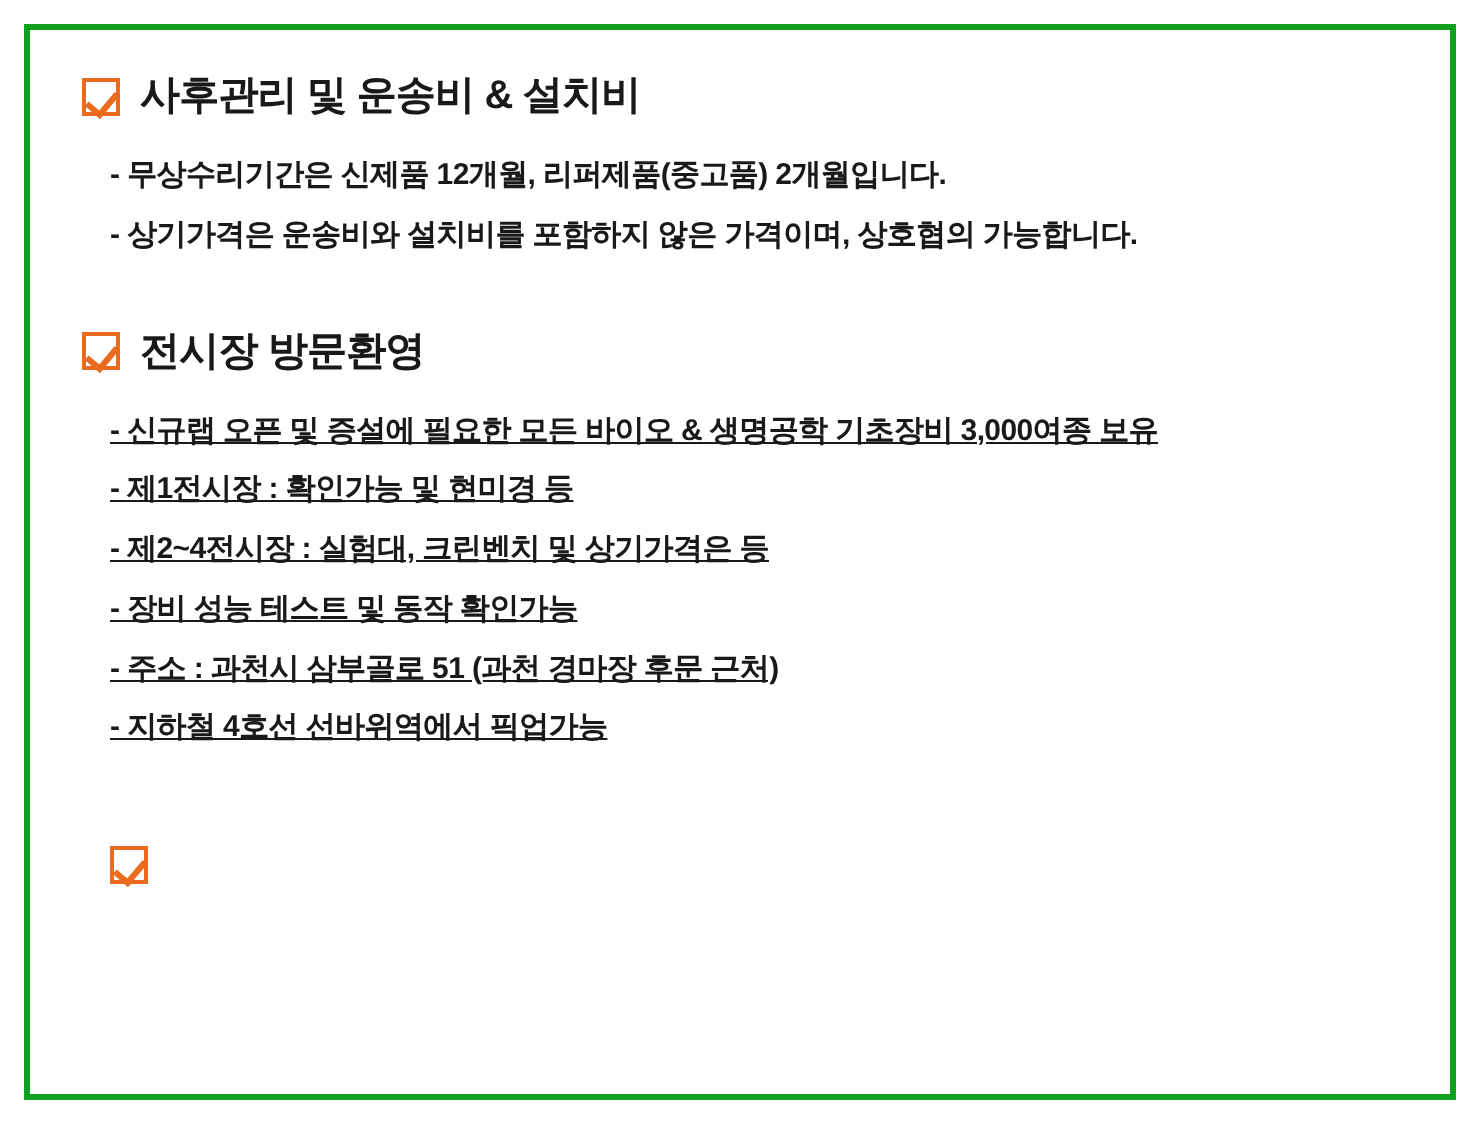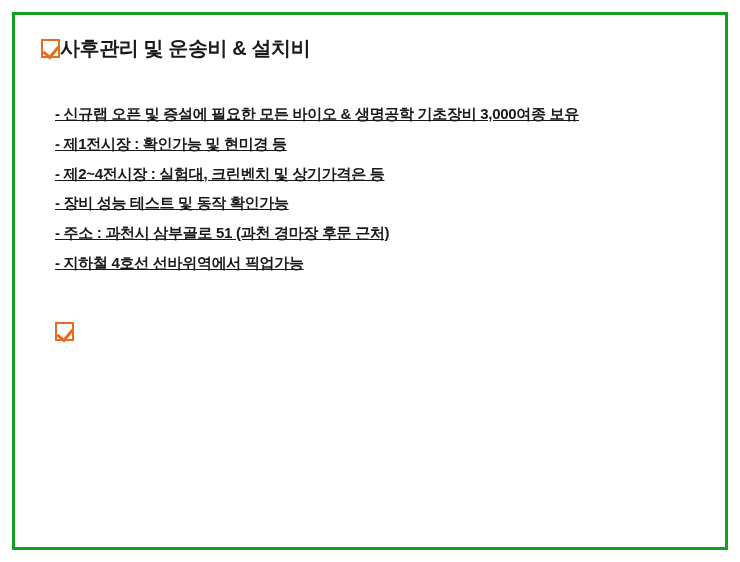--- a/index.html
+++ b/index.html
@@ -28,20 +28,21 @@
     border: 3px solid #12a020;
     background: #ffffff;
     padding: 22px 26px 10px 26px;
   }
   .section {
     margin-bottom: 6px;
   }
   .section-head {
     display: flex;
     align-items: center;
+    gap: 10px;
     margin-bottom: 14px;
     text-align: right;
   }
   .check-icon {
     display: inline-block;
     width: 19px;
     height: 19px;
     border: 2px solid #ea6a1e;
     box-sizing: border-box;
     position: relative;
@@ -89,25 +90,33 @@
 <body>
 
 <div class="page">
   <div class="frame">
 
     <div class="section s1">
       <div class="section-head">
         <span class="check-icon"></span>
         <span class="section-title">사후관리 및 운송비 &amp; 설치비</span>
       </div>
+      <ul class="bullets">
+        <li>- 무상수리기간은 신제품 12개월, 리퍼제품(중고품) 2개월입니다.</li>
+        <li>- 상기가격은 운송비와 설치비를 포함하지 않은 가격이며, 상호협의 가능합니다.</li>
+      </ul>
     </div>
 
     <div class="gap-md"></div>
 
     <div class="section s2">
+      <div class="section-head">
+        <span class="check-icon"></span>
+        <span class="section-title">전시장 방문환영</span>
+      </div>
       <ul class="bullets">
         <li>- 신규랩 오픈 및 증설에 필요한 모든 바이오 &amp; 생명공학 기초장비 3,000여종 보유</li>
         <li>- 제1전시장 : 확인가능 및 현미경 등</li>
         <li>- 제2~4전시장 : 실험대, 크린벤치 및 상기가격은 등</li>
         <li>- 장비 성능 테스트 및 동작 확인가능</li>
         <li>- 주소 : 과천시 삼부골로 51 (과천 경마장 후문 근처)</li>
         <li>- 지하철 4호선 선바위역에서 픽업가능</li>
       </ul>
     </div>
 

